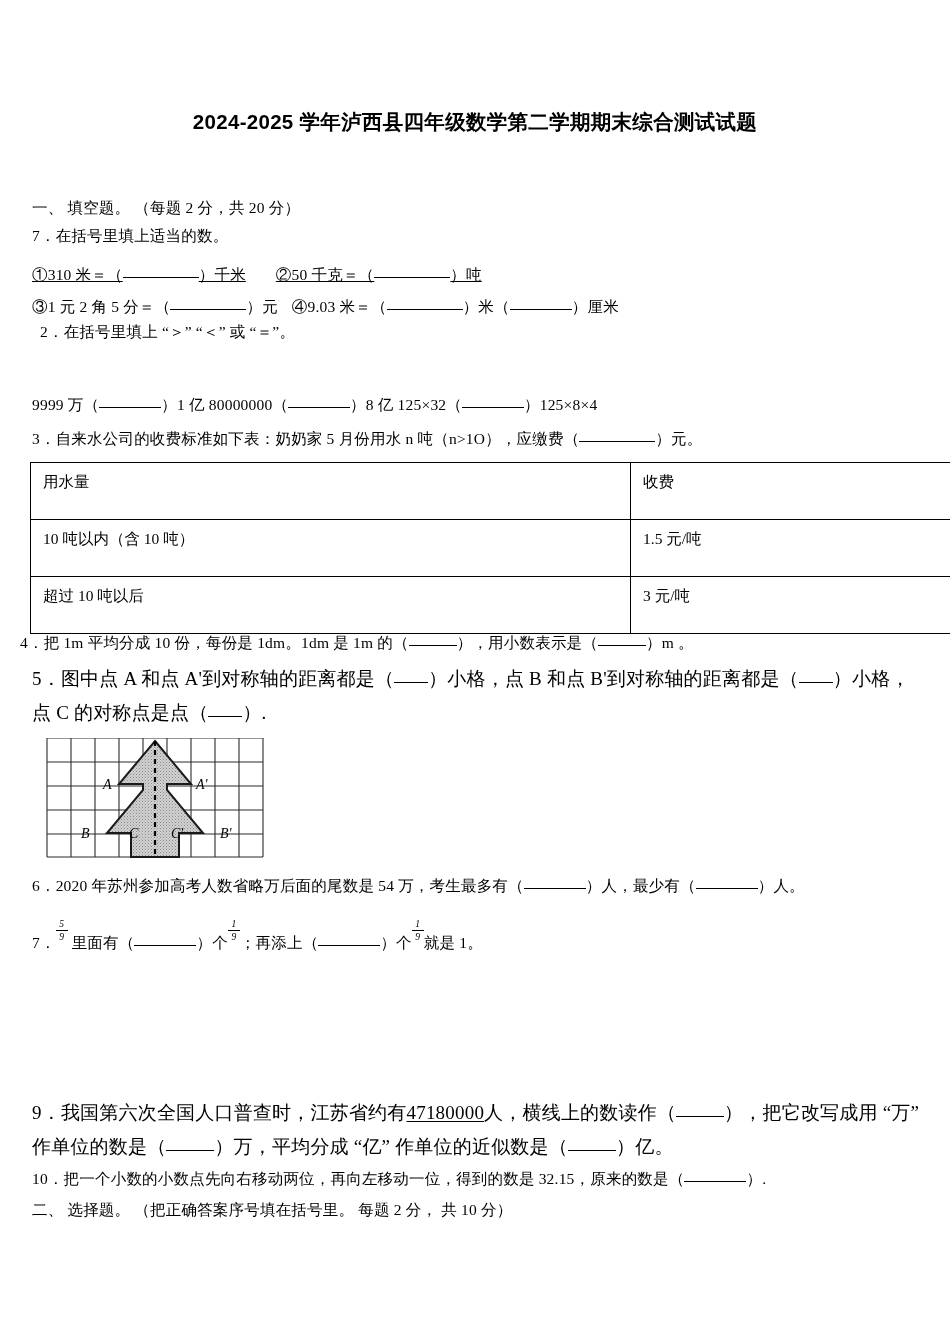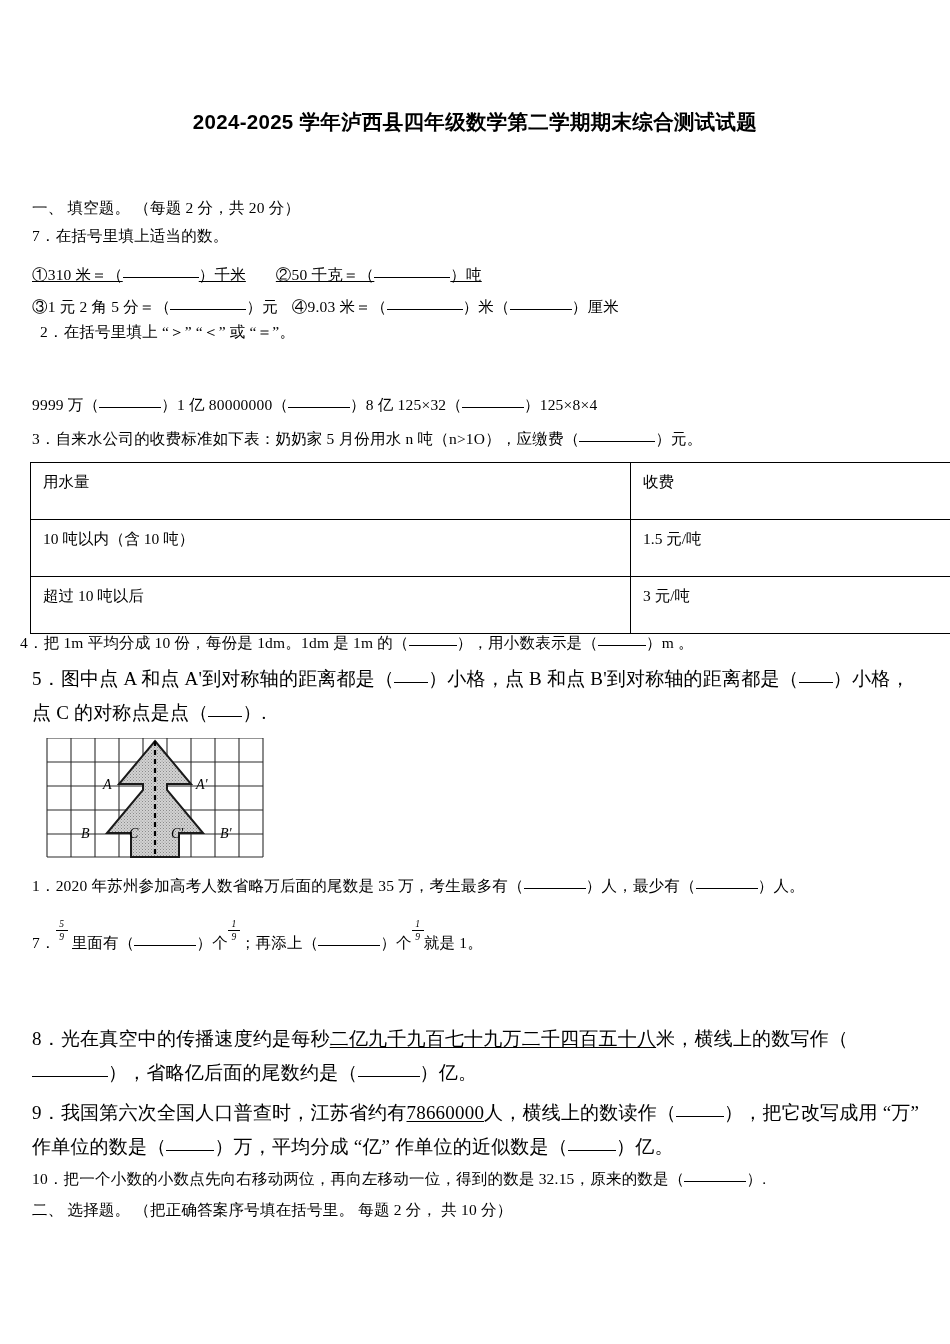--- a/index.html
+++ b/index.html
@@ -217,33 +217,30 @@
         <text x="150" y="51">A'</text>
         <text x="35" y="100">B</text>
         <text x="83" y="100">C</text>
         <text x="125" y="100">C'</text>
         <text x="174" y="100">B'</text>
       </g>
     </svg>
   </div>
 
   <div class="blk" style="left:32px; top:875px;">
-    <span>1．2020 年苏州参加高考人数省略万后面的尾数是 35 万，考生最多有（</span><span class="bl bl-l"></span><span>）人，最少有（</span><span class="bl bl-l"></span><span>）人。</span>
+    <span>6．2020 年苏州参加高考人数省略万后面的尾数是 54 万，考生最多有（</span><span class="bl bl-l"></span><span>）人，最少有（</span><span class="bl bl-l"></span><span>）人。</span>
   </div>
 
   <div class="blk" style="left:32px; top:932px;">
     <span>7．</span><span class="frac"><i class="num">5</i><i class="den">9</i></span><span style="display:inline-block;width:4px;"></span><span>里面有（</span><span class="bl bl-l"></span><span>）个</span><span class="frac"><i class="num">1</i><i class="den">9</i></span><span>；再添上（</span><span class="bl bl-l"></span><span>）个</span><span class="frac"><i class="num">1</i><i class="den">9</i></span><span>就是 1。</span>
   </div>
 
-  <div class="wrapblk" style="left:32px; top:1022px; width:890px;">
-    <span>8．光在真空中的传播速度约是每秒</span><span class="uline">二亿九千九百七十九万二千四百五十八</span><span>米，横线上的数写作（</span><span class="bl bl-xl"></span><span>），省略亿后面的尾数约是（</span><span class="bl bl-l"></span><span>）亿。</span>
-  </div>
 
   <div class="wrapblk" style="left:32px; top:1096px; width:890px;">
-    <span>9．我国第六次全国人口普查时，江苏省约有</span><span class="uline">78660000</span><span>人，横线上的数读作（</span><span class="bl bl-m"></span><span>），把它改写成用 “万” 作单位的数是（</span><span class="bl bl-m"></span><span>）万，平均分成 “亿” 作单位的近似数是（</span><span class="bl bl-m"></span><span>）亿。</span>
+    <span>9．我国第六次全国人口普查时，江苏省约有</span><span class="uline">47180000</span><span>人，横线上的数读作（</span><span class="bl bl-m"></span><span>），把它改写成用 “万” 作单位的数是（</span><span class="bl bl-m"></span><span>）万，平均分成 “亿” 作单位的近似数是（</span><span class="bl bl-m"></span><span>）亿。</span>
   </div>
 
   <div class="blk" style="left:32px; top:1168px;">
     <span>10．把一个小数的小数点先向右移动两位，再向左移动一位，得到的数是 32.15，原来的数是（</span><span class="bl bl-l"></span><span>）.</span>
   </div>
 
   <div class="blk sec-head" style="left:32px; top:1200px;">二、 选择题。 （把正确答案序号填在括号里。 每题 2 分， 共 10 分）</div>
 
 </div>
 

